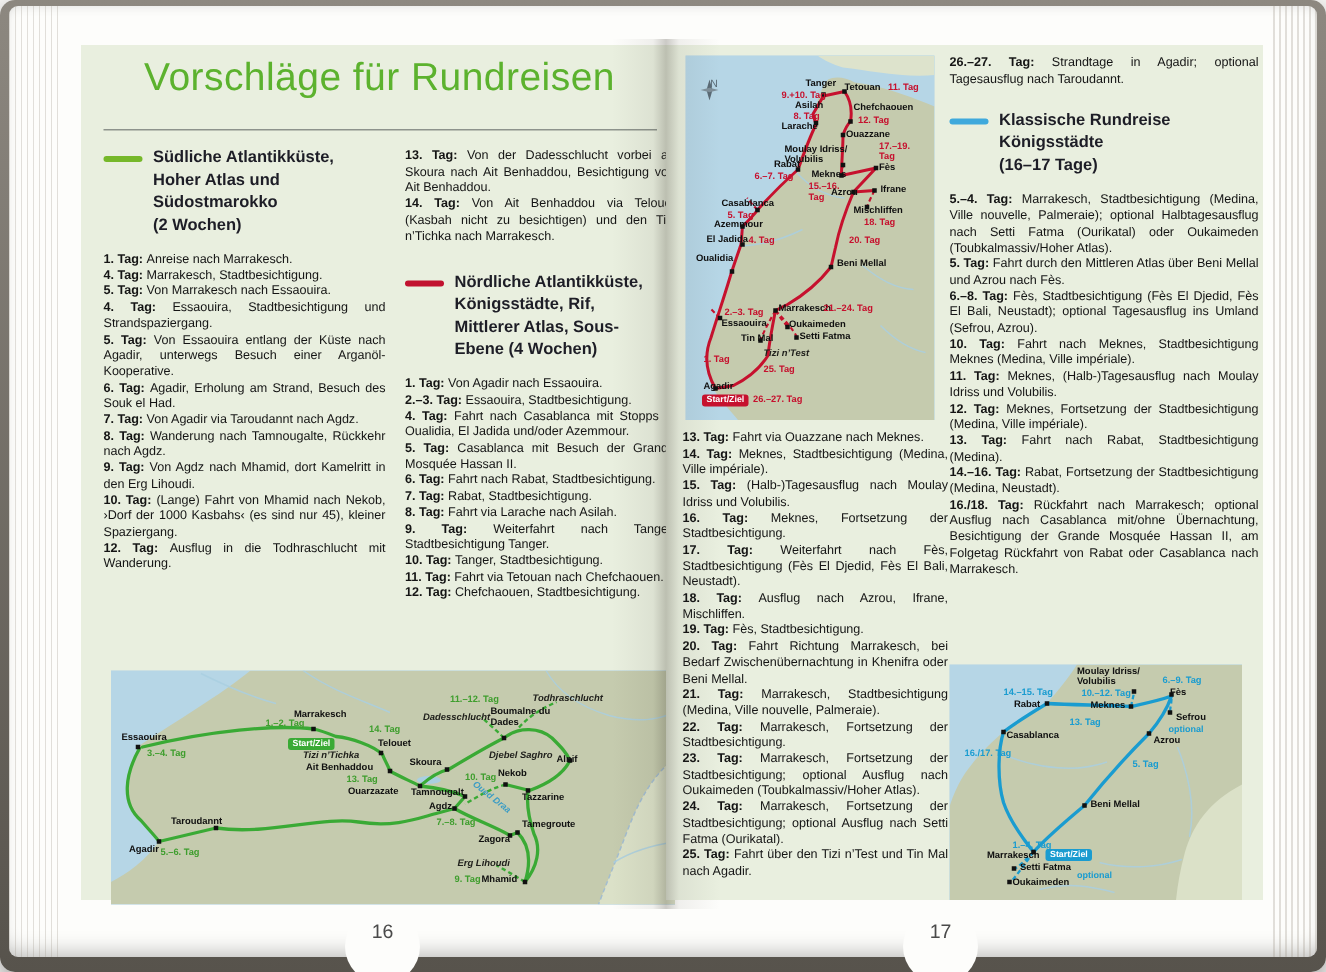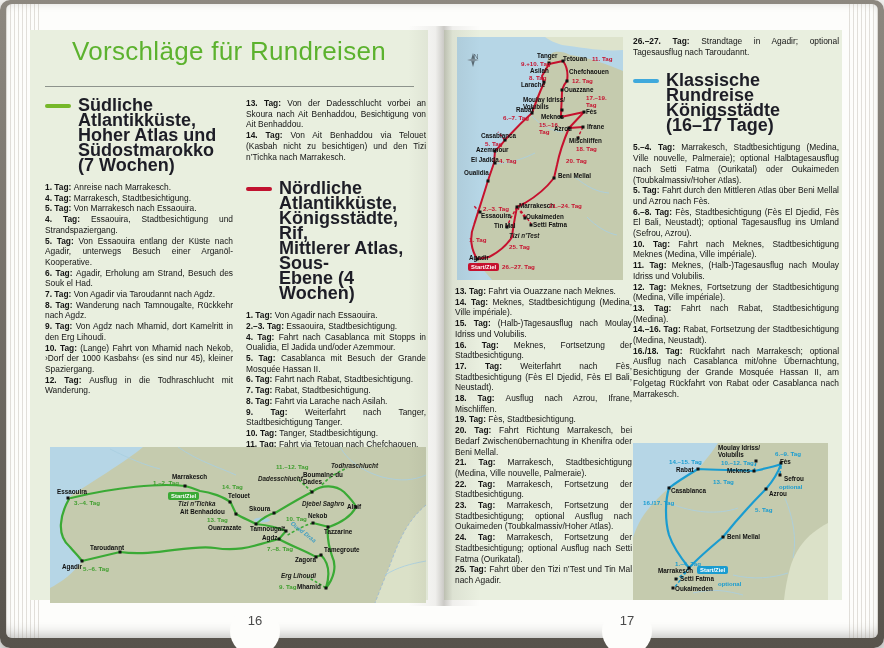--- a/index.html
+++ b/index.html
@@ -7,41 +7,41 @@
   .scene{position:absolute;inset:0;}
   .cover{position:absolute;inset:0;background:linear-gradient(#8d8880,#57534c);border-radius:10px;
     box-shadow:0 6px 14px rgba(0,0,0,.35);}
   .pages-edge{position:absolute;left:6px;right:6px;top:4px;bottom:10px;background:#fdfdfb;border-radius:6px;
     box-shadow:inset 0 -10px 14px -8px rgba(0,0,0,.28), inset 0 6px 8px -6px rgba(0,0,0,.12);}
   .pages-edge::before{content:"";position:absolute;left:0;top:0;bottom:0;width:34px;
     background:repeating-linear-gradient(90deg,rgba(160,152,140,.30) 0 1px,transparent 1px 4px);border-radius:6px 0 0 6px;}
   .pages-edge::after{content:"";position:absolute;right:0;top:0;bottom:0;width:32px;
     background:repeating-linear-gradient(90deg,transparent 0 3px,rgba(160,152,140,.30) 3px 4px);border-radius:0 6px 6px 0;}
   .page{position:absolute;top:30px;width:398px;height:570px;background:#e9efdf;}
-  .page-left{left:30px;}
+  .page-left{left:54px;}
   .page-right{left:444px;}
   .gutter{position:absolute;left:408px;top:26px;width:72px;height:580px;pointer-events:none;
     background:linear-gradient(90deg,rgba(0,0,0,0) 0%,rgba(60,55,45,.07) 38%,rgba(60,55,45,.26) 50%,rgba(60,55,45,.07) 62%,rgba(0,0,0,0) 100%);}
   .tab{position:absolute;top:606px;width:50px;height:50px;border-radius:50%;background:#fdfdfb;
     text-align:center;font-size:13px;color:#4a4a4a;padding-top:7px;box-sizing:border-box;}
   .tab-l{left:230px;} .tab-r{left:602px;}
 
   .page-title{position:absolute;left:0;right:0;top:6px;text-align:center;font-size:26px;color:#5cb22e;letter-spacing:.3px;}
   .title-rule{position:absolute;left:15px;right:14px;top:56px;border-top:1px solid #8d938c;}
 
   .col{position:absolute;}
   .col-a{left:15px;top:68px;width:188px;}
   .col-b{left:216px;top:68px;width:180px;}
   .col-mid{left:11px;top:256px;width:177px;}
   .col-right{left:189px;top:6px;width:206px;}
 
   .tour-head{display:flex;gap:7px;align-items:flex-start;}
   .dash{width:26px;height:4px;border-radius:2px;margin-top:6px;flex:none;}
   .dash-green{background:#76b82a;} .dash-red{background:#c1122f;} .dash-blue{background:#3fa9dc;}
-  .tour-head h3{margin:0;font-size:18px;line-height:15px;color:#1d1d26;white-space:pre-line;font-weight:bold;}
+  .tour-head h3{margin:0;font-size:11px;line-height:15px;color:#1d1d26;white-space:pre-line;font-weight:bold;}
 
   .days{margin-top:9px;}
   .day{margin:0;font-size:8.4px;line-height:10.7px;text-align:justify;color:#141414;}
   .day .dl{font-weight:bold;}
 
   .map{position:absolute;background:#b6d6e6;overflow:hidden;}
   .map svg{position:absolute;inset:0;}
   .map-green{left:20px;top:417px;width:376px;height:156px;}
   .map-red{left:13px;top:7px;width:166px;height:243px;}
   .map-blue{left:189px;top:413px;width:195px;height:157px;}
@@ -69,21 +69,21 @@
   <div class="page page-left">
     <div class="page-title">Vorschläge für Rundreisen</div>
     <div class="title-rule"></div>
 
     <div class="col col-a">
       <div class="tour-head">
         <span class="dash dash-green"></span>
         <h3>Südliche Atlantikküste,
 Hoher Atlas und
 Südostmarokko
-(7 Wochen)</h3>
+(2 Wochen)</h3>
       </div>
       <div class="days">
           <p class="day"><b class="dl">1. Tag: </b>Anreise nach Marrakesch.</p>
           <p class="day"><b class="dl">4. Tag: </b>Marrakesch, Stadtbesichtigung.</p>
           <p class="day"><b class="dl">5. Tag: </b>Von Marrakesch nach Essaouira.</p>
           <p class="day"><b class="dl">4. Tag: </b>Essaouira, Stadtbesichtigung und Strandspaziergang.</p>
           <p class="day"><b class="dl">5. Tag: </b>Von Essaouira entlang der Küste nach Agadir, unterwegs Besuch einer Arganöl-Kooperative.</p>
           <p class="day"><b class="dl">6. Tag: </b>Agadir, Erholung am Strand, Besuch des Souk el Had.</p>
           <p class="day"><b class="dl">7. Tag: </b>Von Agadir via Taroudannt nach Agdz.</p>
           <p class="day"><b class="dl">8. Tag: </b>Wanderung nach Tamnougalte, Rückkehr nach Agdz.</p>

